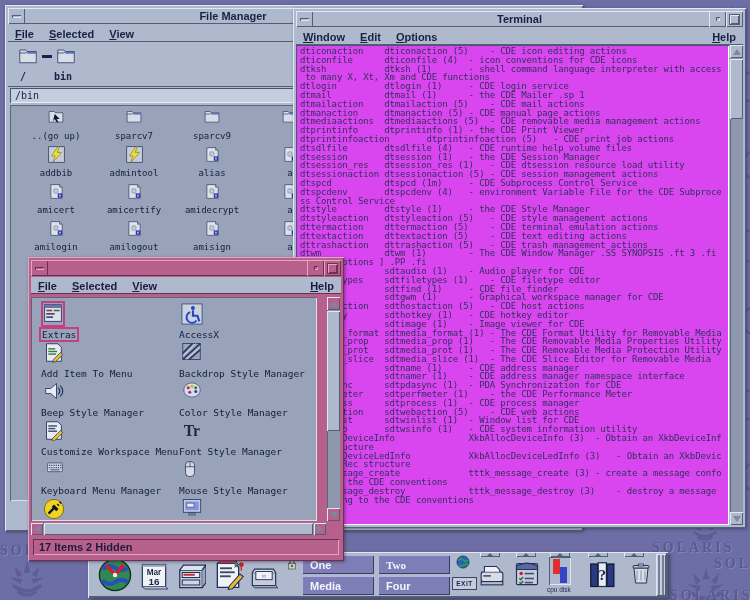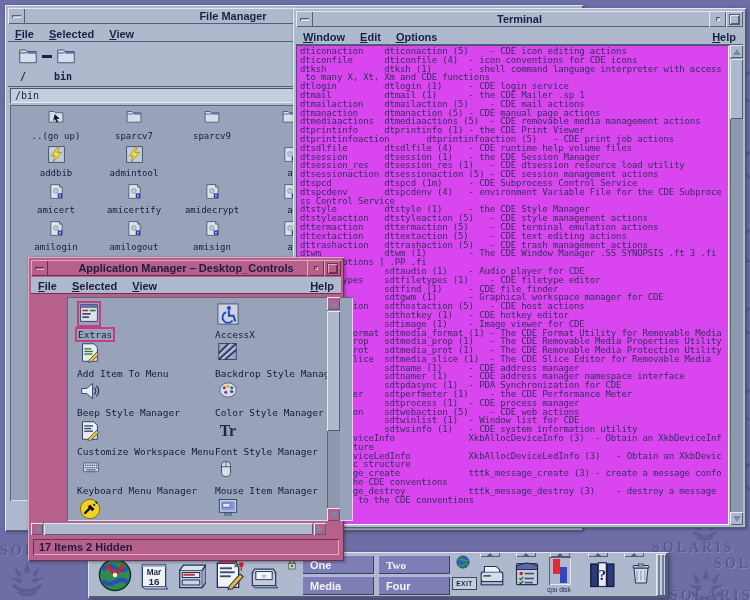--- a/index.html
+++ b/index.html
@@ -60,21 +60,20 @@
   .fm-toolbar{height:44px;position:relative;box-shadow:inset 0 -1px 0 var(--sh);}
   .fm-path{
     height:15px;margin:1px 2px 2px 2px;background:#c3cedf;
     box-shadow:inset 1px 1px 0 #4a5570,inset -1px -1px 0 #e8edf5;
     font:10px "DejaVu Sans Mono",monospace;color:#17224a;
     display:flex;align-items:center;padding-left:5px;
   }
   .iconview{
     position:relative;background:#98a3ba;overflow:hidden;
     box-shadow:inset 1px 1px 0 #5a657e,inset -1px -1px 0 #d8dfe9;
-    margin-left:36px;
   }
   .fitem{position:absolute;width:76px;text-align:center;}
   .fitem .fi-icon{display:inline-block;height:18px;}
   .fitem .fi-label{
     font:9px "DejaVu Sans Mono",monospace;color:#101d3c;line-height:10px;
     white-space:nowrap;
   }
   
   .aitem{position:absolute;width:134px;}
   .aitem .fi-icon{display:inline-block;height:22px;margin-left:2px;}
@@ -261,20 +260,28 @@
               <rect x="11" y="6.5" width="12" height="2.5" fill="#5a74b8"></rect>
             </svg></div><div class="fi-label"></div></div>
         <div class="fitem" style="left: 8px; top: 41px;"><div class="fi-icon"><svg width="17" height="17" viewBox="0 0 24 24" style="display:block">
               <rect x="1" y="1" width="22" height="22" fill="#c6cdd9" stroke="#22305a"></rect>
               <path d="M14 1 L5 14 h5 l-3 9 L19 9 h-6 l3 -8 z" fill="#f0e032" stroke="#7a6a10" stroke-width="0.8"></path>
             </svg></div><div class="fi-label">addbib</div></div>
         <div class="fitem" style="left: 86px; top: 41px;"><div class="fi-icon"><svg width="17" height="17" viewBox="0 0 24 24" style="display:block">
               <rect x="1" y="1" width="22" height="22" fill="#c6cdd9" stroke="#22305a"></rect>
               <path d="M14 1 L5 14 h5 l-3 9 L19 9 h-6 l3 -8 z" fill="#f0e032" stroke="#7a6a10" stroke-width="0.8"></path>
             </svg></div><div class="fi-label">admintool</div></div>
+        <div class="fitem" style="left: 164px; top: 41px;"><div class="fi-icon"><svg width="15" height="17" viewBox="0 0 24 24" style="display:block">
+              <path d="M3 1 h14 l4 4 v18 H3 z" fill="#dde2ea" stroke="#22305a"></path>
+              <path d="M17 1 v4 h4" fill="#b8c0d0" stroke="#22305a"></path>
+              <circle cx="11" cy="11" r="4.5" fill="#a9b2c2"></circle>
+              <circle cx="11" cy="11" r="2" fill="#c9d0dc"></circle>
+              <rect x="14" y="15" width="7" height="7" fill="#2636a8"></rect>
+              <rect x="16" y="17" width="3" height="3" fill="#aab6ff"></rect>
+            </svg></div><div class="fi-label">alias</div></div>
         <div class="fitem" style="left: 242px; top: 41px;"><div class="fi-icon"><svg width="15" height="17" viewBox="0 0 24 24" style="display:block">
               <path d="M3 1 h14 l4 4 v18 H3 z" fill="#dde2ea" stroke="#22305a"></path>
               <path d="M17 1 v4 h4" fill="#b8c0d0" stroke="#22305a"></path>
               <circle cx="11" cy="11" r="4.5" fill="#a9b2c2"></circle>
               <circle cx="11" cy="11" r="2" fill="#c9d0dc"></circle>
               <rect x="14" y="15" width="7" height="7" fill="#2636a8"></rect>
               <rect x="16" y="17" width="3" height="3" fill="#aab6ff"></rect>
             </svg></div><div class="fi-label">a</div></div>
         <div class="fitem" style="left: 8px; top: 78px;"><div class="fi-icon"><svg width="15" height="17" viewBox="0 0 24 24" style="display:block">
               <path d="M3 1 h14 l4 4 v18 H3 z" fill="#dde2ea" stroke="#22305a"></path>
@@ -447,21 +454,20 @@
           <i class="tri-dn"></i>
         </div>
     </div>
   </div>
 
   <div class="win magenta" id="am" style="left:28px;top:257px;width:310px;height:298px;z-index:3;">
     <div class="titlebar">
       <div class="tbtn">
           <div class="dash"></div>
         </div>
-      <div class="title">Application Manager – Desktop_Controls</div>
       <div class="tb-right">
         <div class="tbtn">
             <div class="dot"></div>
           </div>
         <div class="tbtn">
             <div class="maxi"></div>
           </div>
       </div>
     </div>
     <div class="menubar" id="am-menubar" style="background:#aeb9ce;">
@@ -533,21 +539,21 @@
                 <rect x="9.6" y="12" width="2" height="2"></rect>
                 <rect x="12.899999999999999" y="12" width="2" height="2"></rect>
                 <rect x="16.2" y="12" width="2" height="2"></rect>
                 <rect x="19.5" y="12" width="2" height="2"></rect>
                 <rect x="5" y="15.5" width="14" height="1.6"></rect>
               </g>
             </svg></div><div class="fi-label">Keyboard Menu Manager</div></div>
         <div class="aitem" style="left: 148px; top: 162px;"><div class="fi-icon"><svg width="18" height="20" viewBox="0 0 24 24" style="display:block">
               <rect x="6" y="2" width="12" height="20" rx="5" fill="#d8dde6" stroke="#22305a"></rect>
               <path d="M12 2 v7 M6 9 h12" stroke="#22305a" fill="none"></path>
-            </svg></div><div class="fi-label">Mouse Item Manager</div></div>
+            </svg></div><div class="fi-label">Mouse Style Manager</div></div>
         <div class="aitem" style="left: 10px; top: 201px;"><div class="fi-icon"><svg width="22" height="22" viewBox="0 0 24 24" style="display:block">
               <circle cx="12" cy="12" r="10.5" fill="#f2d420" stroke="#7a6a10"></circle>
               <path d="M6 17 L13 10" stroke="#101420" stroke-width="2.6"></path>
               <path d="M12 7 l5 5 -2.5 2.5 -5 -5 z" fill="#101420"></path>
               <path d="M15.5 6.5 l2 2 M18 4 l2 2" stroke="#101420" stroke-width="1.6"></path>
             </svg></div></div>
         <div class="aitem" style="left: 148px; top: 201px;"><div class="fi-icon"><svg width="22" height="19" viewBox="0 0 24 24" style="display:block">
               <rect x="1" y="2" width="22" height="16" fill="#c6cdd9" stroke="#22305a"></rect>
               <rect x="3.5" y="4.5" width="17" height="11" fill="#8294e8"></rect>
               <rect x="5.5" y="6.5" width="9" height="5" fill="#e8ecf2" stroke="#3a4a80" stroke-width="0.8"></rect>

